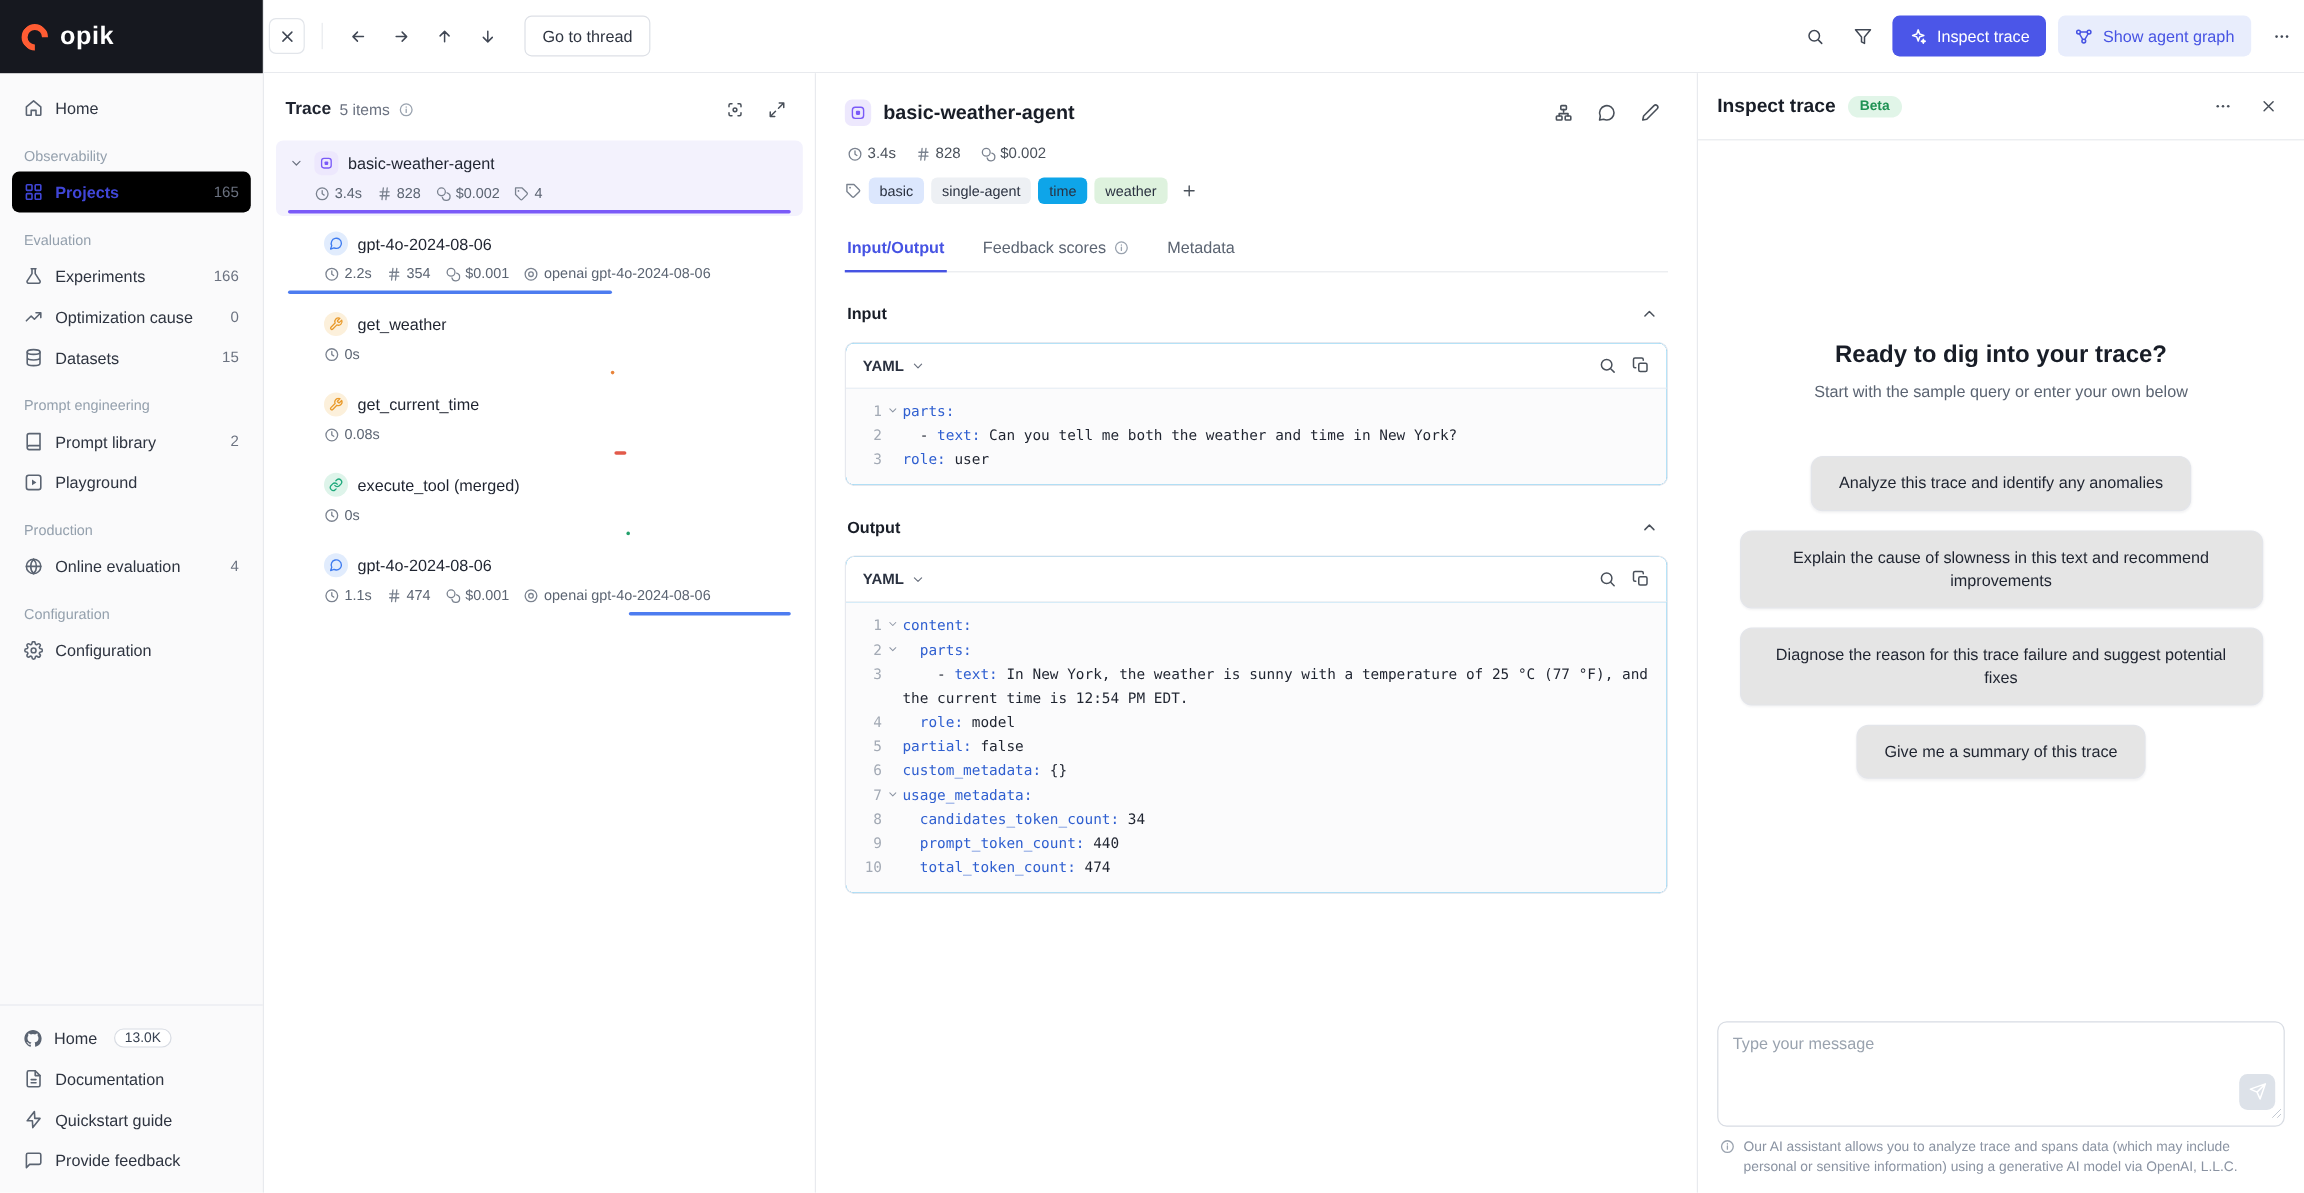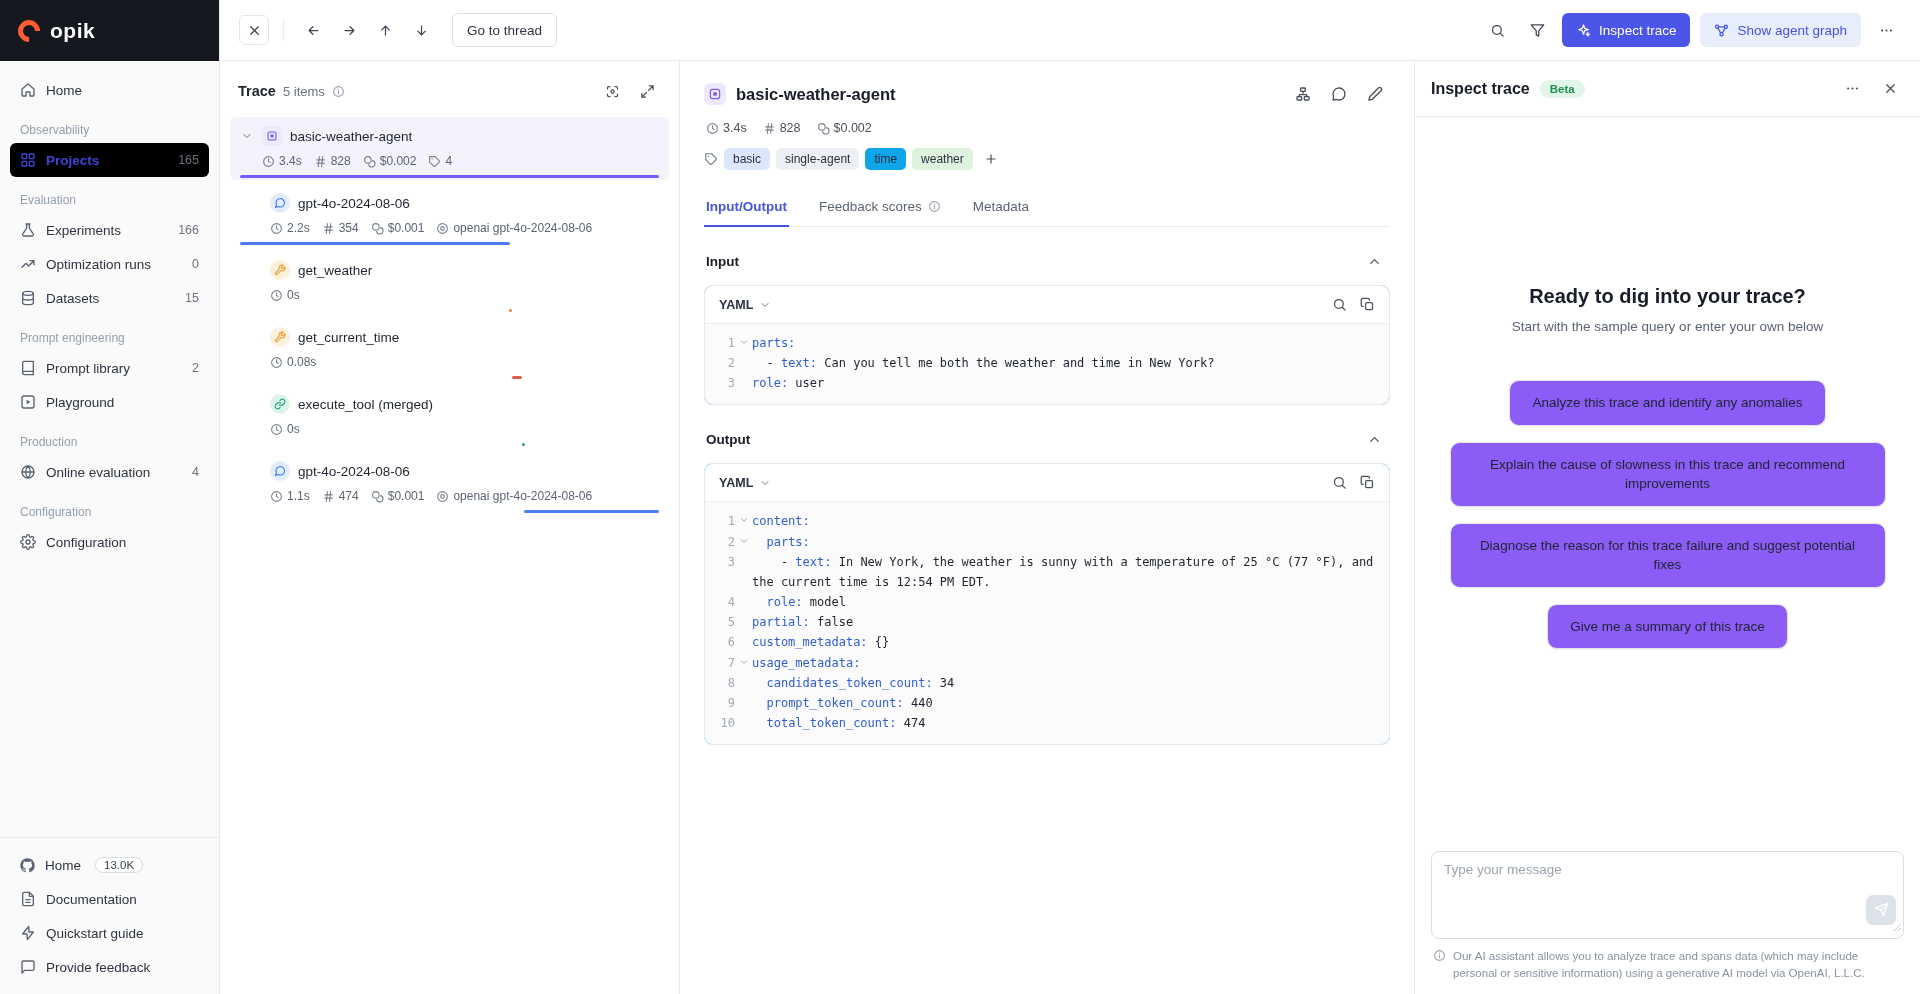--- a/index.html
+++ b/index.html
@@ -19,21 +19,21 @@
   .nav-item .nicon { color:#5B6472; display:flex; }
   .nav-item.selected { background:#000000; color:#4046D8; font-weight:700; }
   .nav-item.selected .nicon { color:#4046D8; }
   .ncount { margin-left:auto; font-size:12.5px; color:#6B7280; font-weight:400; }
   .section-label { font-size:12px; color:#94A0AD; padding:16px 10px 6px; }
   .sidebar-footer { flex:none; border-top:1px solid #E8EAEE; padding:10px; }
   .star-badge { margin-left:4px; border:1px solid #D8DCE3; border-radius:10px; padding:1px 8px; font-size:11.5px; color:#374151; background:#fff; }
 
   
   .main { flex:1; min-width:0; display:flex; flex-direction:column; }
-  .topbar { height:61px; flex:none; border-bottom:1px solid #E8EAEE; display:flex; align-items:center; padding:0 19px; gap:6px; background:#fff; }
+  .topbar { height:61px; flex:none; border-bottom:1px solid #E8EAEE; display:flex; align-items:center; padding:0 4px; gap:6px; background:#fff; }
   .tb-btn { height:30px; min-width:30px; display:inline-flex; align-items:center; justify-content:center; border-radius:6px; color:#404754; cursor:pointer; background:transparent; border:none; }
   .tb-btn.bordered { border:1px solid #E2E5EA; }
   .tb-btn svg.ic { width:15px; height:15px; }
   .tb-divider { width:1px; height:22px; background:#E8EAEE; margin:0 8px; }
   .btn { height:34px; display:inline-flex; align-items:center; gap:8px; border-radius:6px; padding:0 14px; font-size:13.5px; cursor:pointer; border:none; font-family:inherit; }
   .btn svg.ic { width:15px; height:15px; }
   .btn.ghost-border { border:1px solid #DDE0E6; background:#fff; color:#2E3440; }
   .btn.primary { background:#4B56E8; color:#fff; font-weight:500; }
   .btn.soft { background:#E8EDFC; color:#4653E3; font-weight:500; }
   .tb-right { margin-left:auto; display:flex; align-items:center; gap:10px; }
@@ -116,21 +116,21 @@
   .inspect-panel { width:506px; flex:none; border-left:1px solid #E8EAEE; display:flex; flex-direction:column; background:#fff; }
   .ip-head { height:56px; flex:none; display:flex; align-items:center; gap:10px; padding:0 16px; border-bottom:1px solid #E8EAEE; }
   .ip-title { font-size:16px; font-weight:700; color:#181D27; }
   .badge-beta { background:#E1F5E8; color:#1F9254; font-size:11.5px; font-weight:700; padding:3px 10px; border-radius:20px; }
   .ip-head .spacer { flex:1; }
   .ip-body { flex:1; min-height:0; display:flex; flex-direction:column; align-items:center; padding:0 16px 12px; }
   .ip-hero { margin-top:168px; text-align:center; }
   .ip-heading { font-size:20px; font-weight:700; color:#181D27; }
   .ip-sub { margin-top:11px; font-size:13.5px; color:#5B6472; }
   .chips { margin-top:46px; display:flex; flex-direction:column; align-items:center; gap:16px; width:100%; }
-  .chip { background:#8b5cf6; border:1px solid #E3E5EA; border-radius:10px; padding:12px 22px; font-size:13.5px; line-height:1.45; color:#1F2430; text-align:center; max-width:436px; box-shadow:0 1px 2px rgba(16,24,40,.05); cursor:pointer; font-family:inherit; }
+  .chip { background:#e5e5e5; border:1px solid #E3E5EA; border-radius:10px; padding:12px 22px; font-size:13.5px; line-height:1.45; color:#1F2430; text-align:center; max-width:436px; box-shadow:0 1px 2px rgba(16,24,40,.05); cursor:pointer; font-family:inherit; }
   .composer { margin-top:auto; width:100%; position:relative; }
   .composer textarea { display:block; width:100%; height:88px; border:1px solid #D8DCE3; border-radius:8px; padding:10px 12px; font-family:inherit; font-size:13.5px; color:#1F2430; resize:none; outline:none; background:#fff; }
   .composer textarea::placeholder { color:#9AA3AF; }
   .send-btn { position:absolute; right:8px; bottom:14px; width:30px; height:30px; border-radius:7px; background:#DDE2E9; display:flex; align-items:center; justify-content:center; color:#fff; cursor:pointer; border:none; }
   .send-btn svg.ic { width:15px; height:15px; }
   .resize-handle { position:absolute; right:3px; bottom:7px; width:10px; height:10px; clip-path:polygon(100% 0,100% 100%,0 100%); background:repeating-linear-gradient(135deg, transparent, transparent 2px, #C3C9D2 2px, #C3C9D2 3px); }
   .disclaimer { display:flex; gap:7px; margin-top:9px; font-size:11.5px; line-height:1.5; color:#8A93A2; padding:0 2px; }
   .disclaimer .info-ic { margin-top:1px; }
 </style>
 </head>
@@ -332,21 +332,21 @@
           </span>
         <span>Experiments</span>
         <span class="ncount">166</span>
       </div>
       <div class="nav-item">
         <span class="nicon">
             <svg class="ic">
               <use href="#i-trend"></use>
             </svg>
           </span>
-        <span>Optimization runs</span>
+        <span>Optimization cause</span>
         <span class="ncount">0</span>
       </div>
       <div class="nav-item">
         <span class="nicon">
             <svg class="ic">
               <use href="#i-db"></use>
             </svg>
           </span>
         <span>Datasets</span>
         <span class="ncount">15</span>
@@ -958,21 +958,21 @@
         </div>
 
         <div class="ip-body">
           <div class="ip-hero">
             <div class="ip-heading">Ready to dig into your trace?</div>
             <div class="ip-sub">Start with the sample query or enter your own below</div>
           </div>
 
           <div class="chips">
             <button class="chip">Analyze this trace and identify any anomalies</button>
-            <button class="chip">Explain the cause of slowness in this trace and recommend improvements</button>
+            <button class="chip">Explain the cause of slowness in this text and recommend improvements</button>
             <button class="chip">Diagnose the reason for this trace failure and suggest potential fixes</button>
             <button class="chip">Give me a summary of this trace</button>
           </div>
 
           <div class="composer">
             <textarea placeholder="Type your message" style=""></textarea>
             <button class="send-btn">
                 <svg class="ic">
                   <use href="#i-send"></use>
                 </svg>

